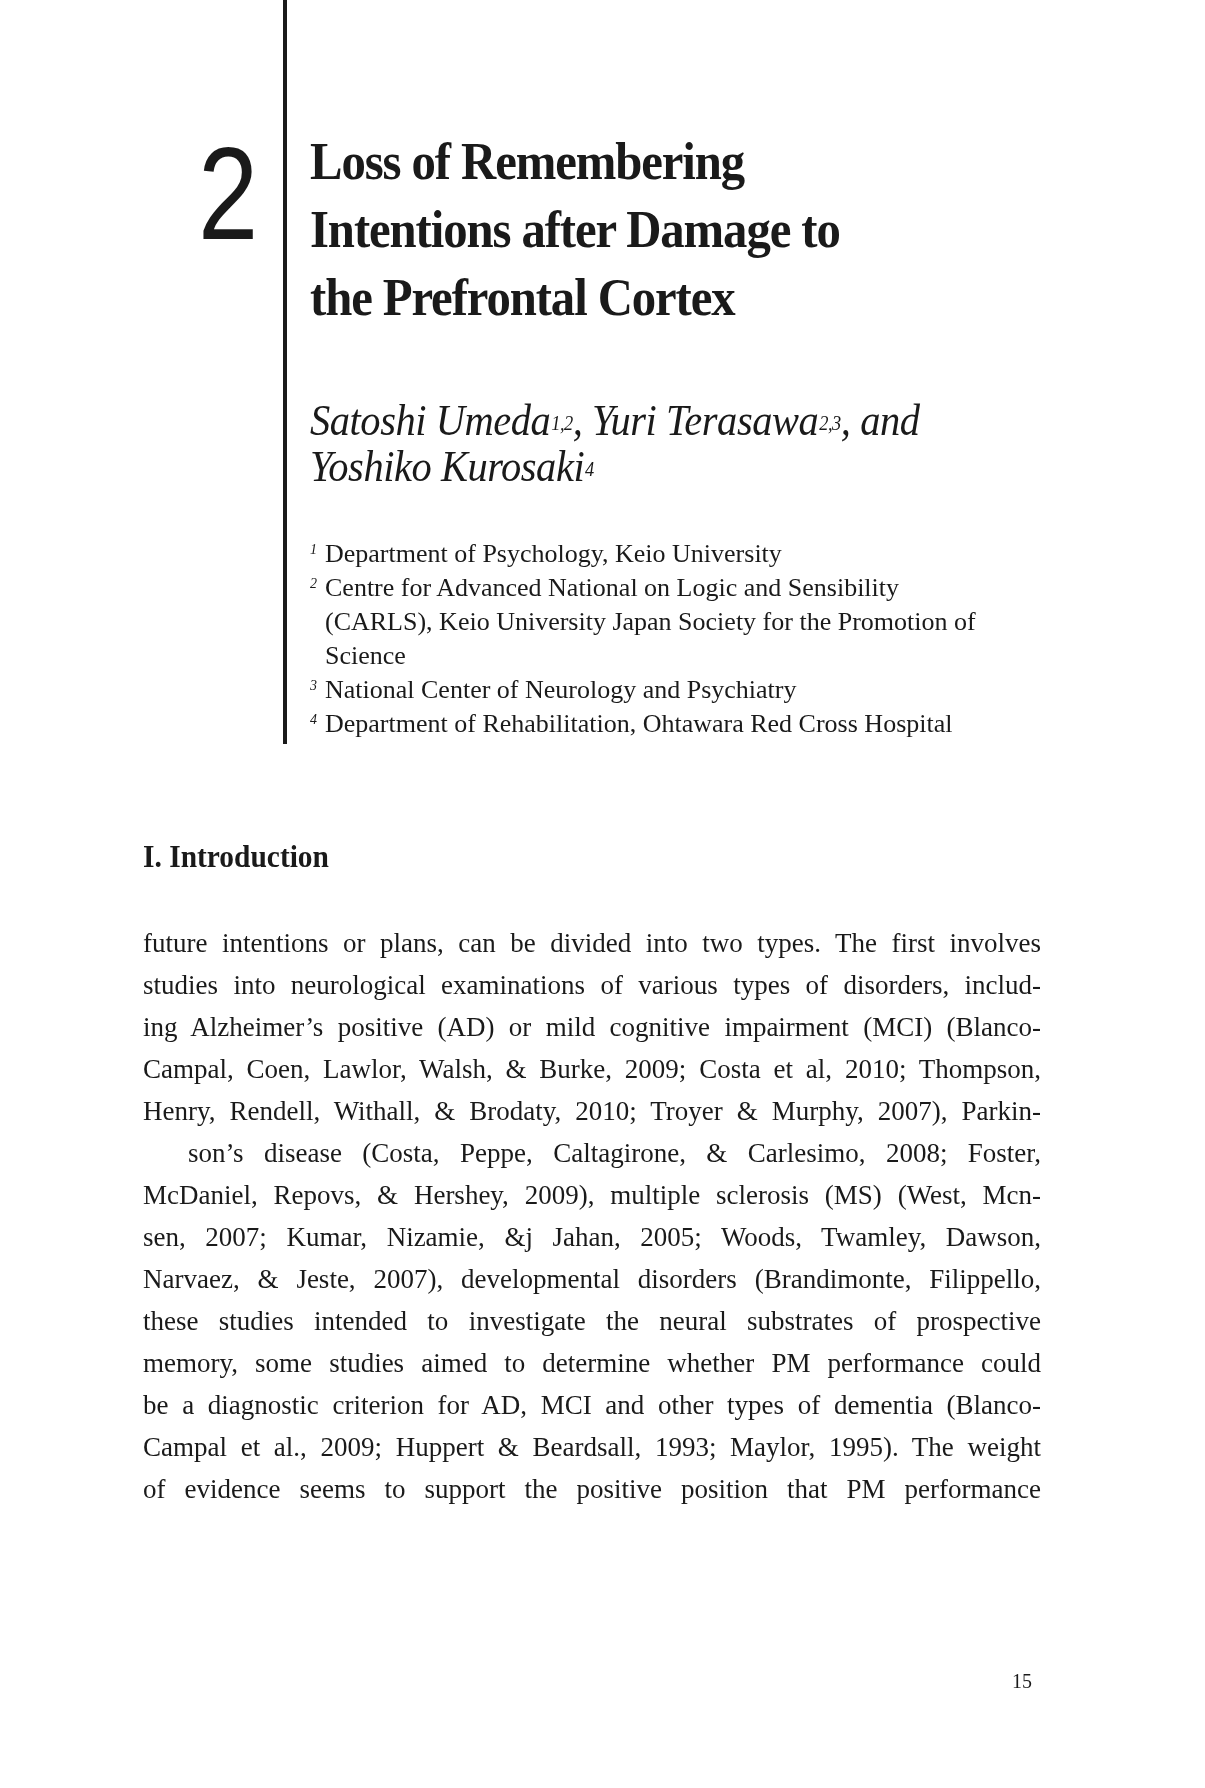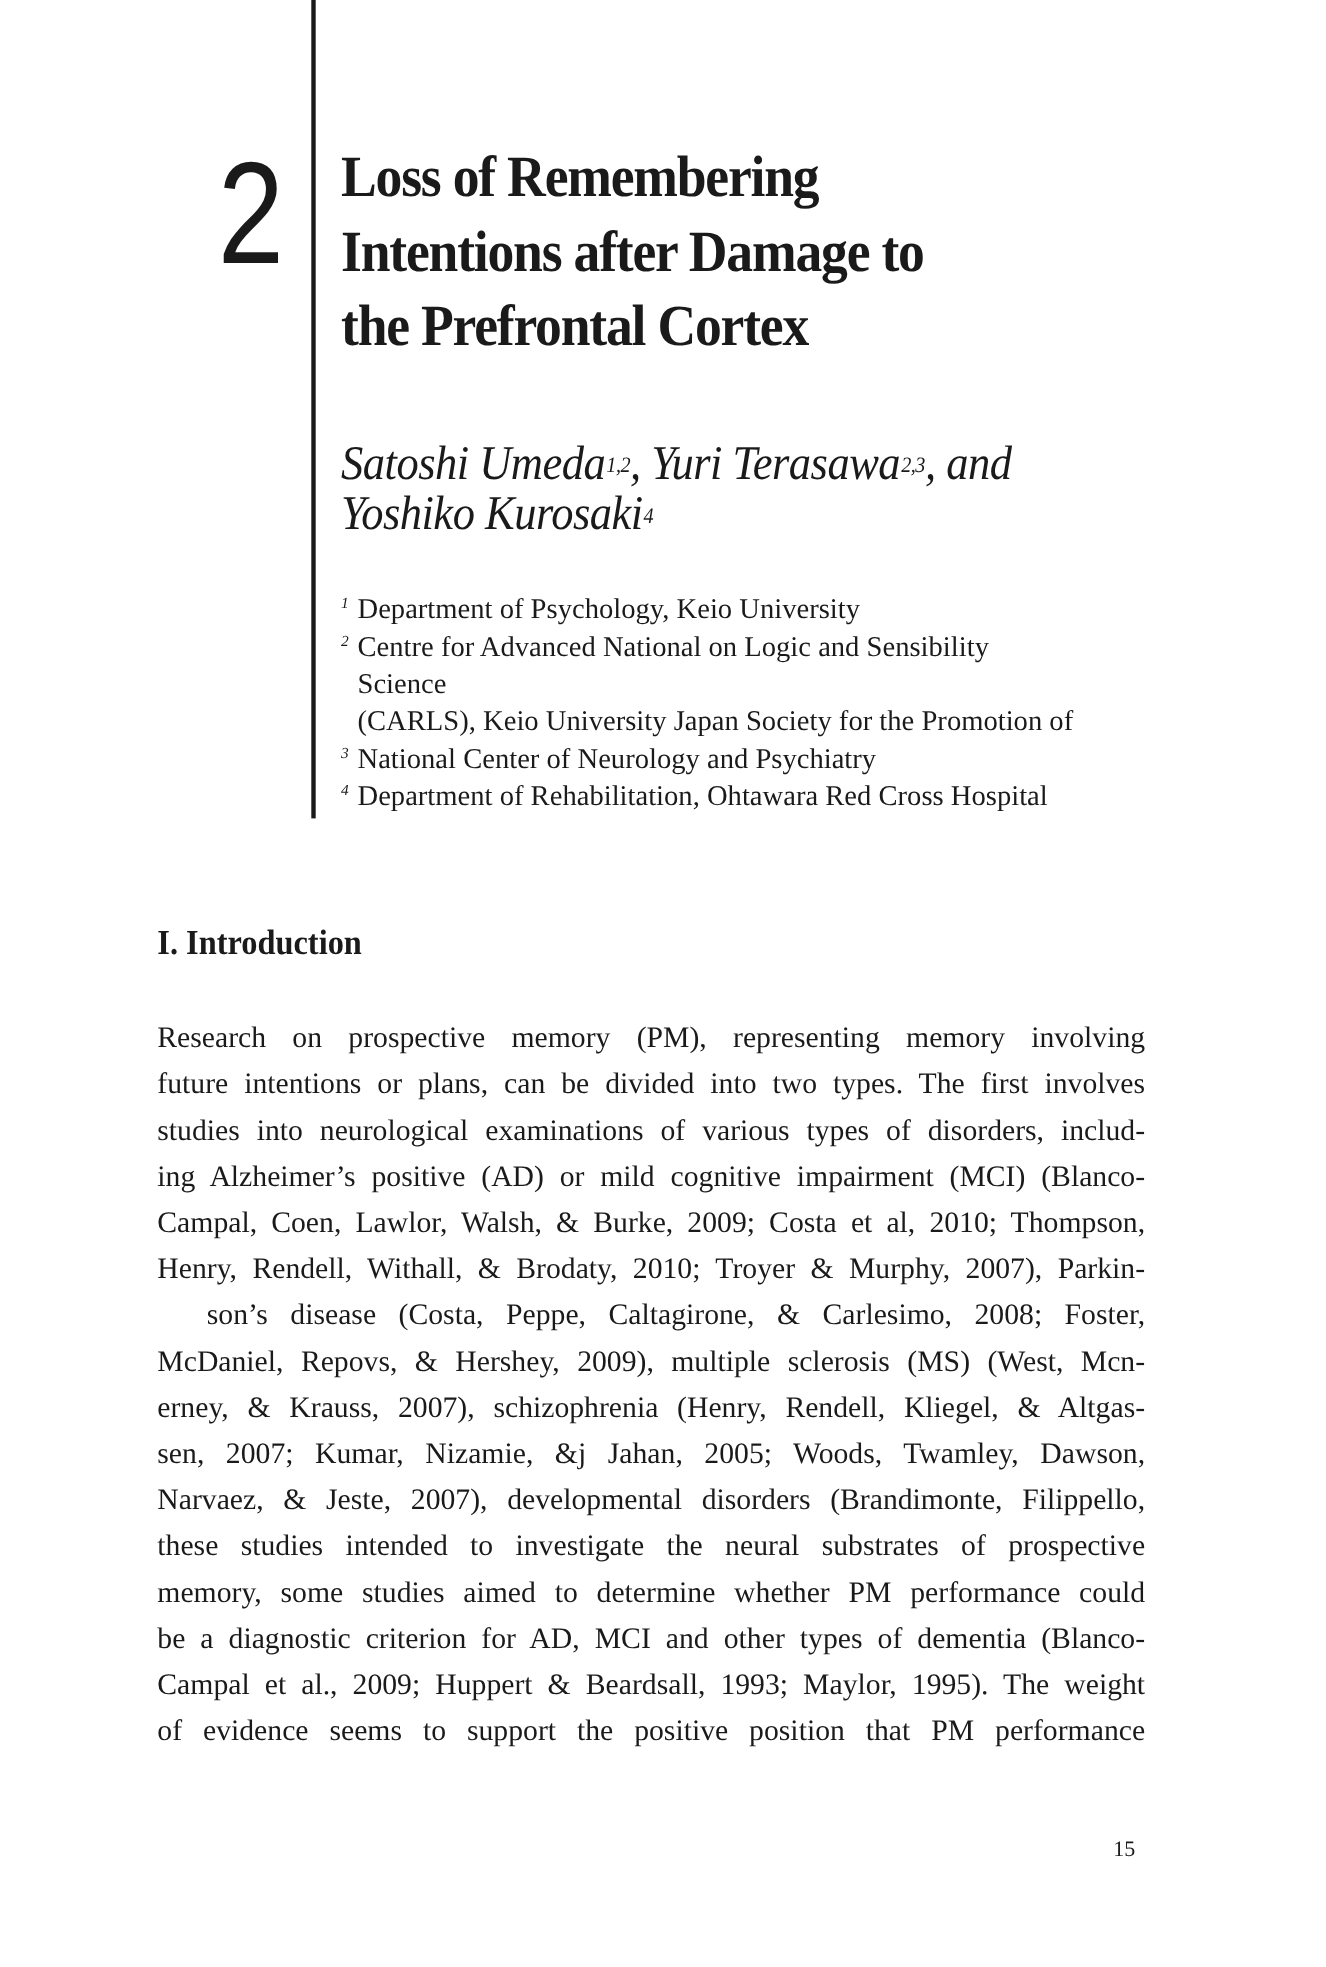--- a/index.html
+++ b/index.html
@@ -43,45 +43,43 @@
 </div>
 
 <div class="affils">
   <div class="affil">
     <sup>1</sup>
     <div>Department of Psychology, Keio University</div>
   </div>
   <div class="affil">
     <sup>2</sup>
     <div>Centre for Advanced National on Logic and Sensibility</div>
+    <div>(CARLS), Keio University Japan Society for the Promotion of</div>
     <div>Science</div>
-    <div>(CARLS), Keio University Japan Society for the Promotion of</div>
   </div>
   <div class="affil">
     <sup>3</sup>
     <div>National Center of Neurology and Psychiatry</div>
   </div>
   <div class="affil">
     <sup>4</sup>
     <div>Department of Rehabilitation, Ohtawara Red Cross Hospital</div>
   </div>
 </div>
 
 <div class="section-head">I. Introduction</div>
 
 <div class="body">
-  <div class="line" style="white-space: nowrap; display: block;"><span style="white-space: nowrap; word-spacing: 0px;">Research on prospective memory (PM), representing memory involving</span></div>
   <div class="line" style="white-space: nowrap; display: block;"><span style="white-space: nowrap; word-spacing: 0px;">future intentions or plans, can be divided into two types. The first involves</span></div>
   <div class="line" style="white-space: nowrap; display: block;"><span style="white-space: nowrap; word-spacing: 0px;">studies into neurological examinations of various types of disorders, includ-</span></div>
   <div class="line" style="white-space: nowrap; display: block;"><span style="white-space: nowrap; word-spacing: 0px;">ing Alzheimer’s positive (AD) or mild cognitive impairment (MCI) (Blanco-</span></div>
   <div class="line" style="white-space: nowrap; display: block;"><span style="white-space: nowrap; word-spacing: 0px;">Campal, Coen, Lawlor, Walsh, &amp; Burke, 2009; Costa et al, 2010; Thompson,</span></div>
   <div class="line" style="white-space: nowrap; display: block;"><span style="white-space: nowrap; word-spacing: 0px;">Henry, Rendell, Withall, &amp; Brodaty, 2010; Troyer &amp; Murphy, 2007), Parkin-</span></div>
   <div class="line" style="white-space: nowrap; display: block;"><span style="white-space: nowrap; word-spacing: 0px; margin-left: 45px;">son’s disease (Costa, Peppe, Caltagirone, &amp; Carlesimo, 2008; Foster,</span></div>
   <div class="line" style="white-space: nowrap; display: block;"><span style="white-space: nowrap; word-spacing: 0px;">McDaniel, Repovs, &amp; Hershey, 2009), multiple sclerosis (MS) (West, Mcn-</span></div>
-  <div class="line" style="white-space: nowrap; display: block;"><span style="white-space: nowrap; word-spacing: 0px;">erney, &amp; Krauss, 2007), schizophrenia (Henry, Rendell, Kliegel, &amp; Altgas-</span></div>
   <div class="line" style="white-space: nowrap; display: block;"><span style="white-space: nowrap; word-spacing: 0px;">sen, 2007; Kumar, Nizamie, &amp;j Jahan, 2005; Woods, Twamley, Dawson,</span></div>
   <div class="line" style="white-space: nowrap; display: block;"><span style="white-space: nowrap; word-spacing: 0px;">Narvaez, &amp; Jeste, 2007), developmental disorders (Brandimonte, Filippello,</span></div>
   <div class="line" style="white-space: nowrap; display: block;"><span style="white-space: nowrap; word-spacing: 0px;">these studies intended to investigate the neural substrates of prospective</span></div>
   <div class="line" style="white-space: nowrap; display: block;"><span style="white-space: nowrap; word-spacing: 0px;">memory, some studies aimed to determine whether PM performance could</span></div>
   <div class="line" style="white-space: nowrap; display: block;"><span style="white-space: nowrap; word-spacing: 0px;">be a diagnostic criterion for AD, MCI and other types of dementia (Blanco-</span></div>
   <div class="line" style="white-space: nowrap; display: block;"><span style="white-space: nowrap; word-spacing: 0px;">Campal et al., 2009; Huppert &amp; Beardsall, 1993; Maylor, 1995). The weight</span></div>
   <div class="line last" style="white-space: nowrap; display: block;"><span style="white-space: nowrap; word-spacing: 0px;">of evidence seems to support the positive position that PM performance</span></div>
 </div>
 
 <div class="pagenum">15</div>

